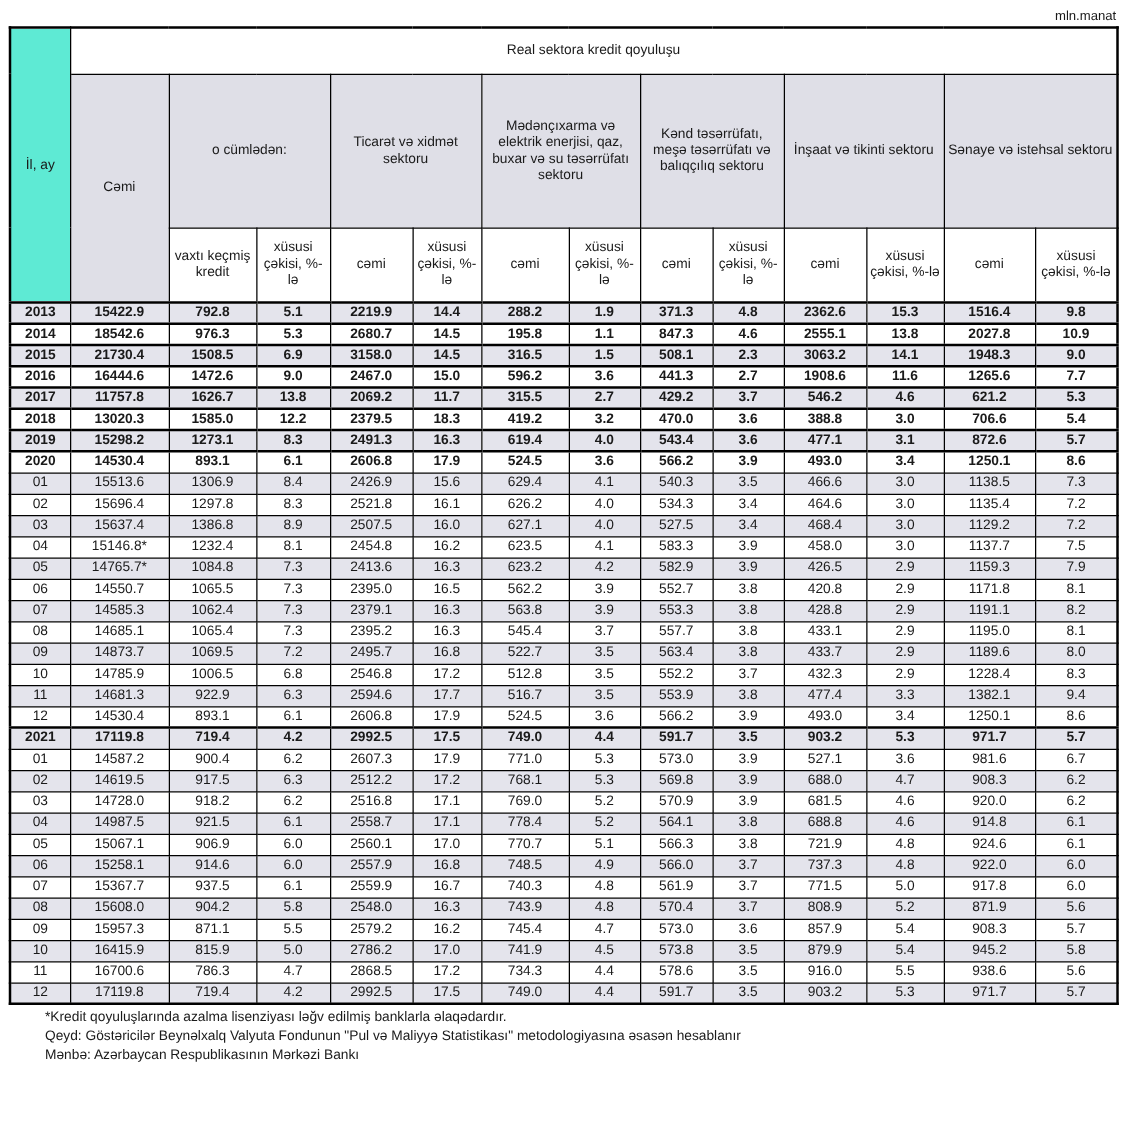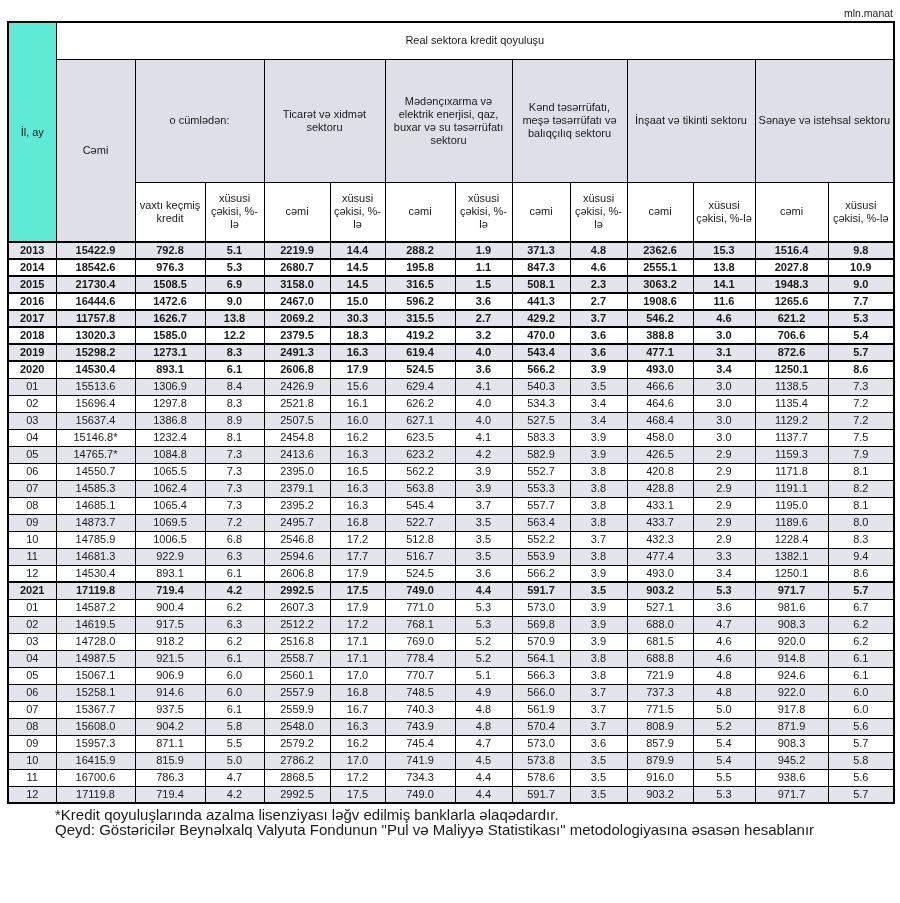--- a/index.html
+++ b/index.html
@@ -35,21 +35,21 @@
   thead th.top-span{height:37px;background:#ffffff;}
   thead th.ilay{background:#5eead4;}
   thead th.shade{background:var(--header-bg);}
   thead tr.group-row th{height:123px;}
   thead tr.sub-row th{height:60px;background:#ffffff;}
   thead tr.sub-row th, thead th.cemi-tall{border-bottom:2px solid var(--border);margin-left:36px;}
   tbody td{height:17px;line-height:17px;white-space:nowrap;}
   tbody tr:nth-child(odd) td{background:var(--stripe-bg);}
   tbody tr.year td{font-weight:bold;border-top:2px solid var(--border);}
   .footnotes{
-    margin:3px 0 0 55px;font-size:15px;line-height:15px;
+    margin:3px 0 0 36px;font-size:11px;line-height:15px;
   }
   .footnotes div{white-space:nowrap;}
 </style>
 </head>
 <body>
 
 <div class="page">
 
 
   <div class="unit">mln.manat</div>
@@ -164,21 +164,21 @@
           <td>11.6</td>
           <td>1265.6</td>
           <td>7.7</td>
         </tr>
         <tr class="year">
           <td>2017</td>
           <td>11757.8</td>
           <td>1626.7</td>
           <td>13.8</td>
           <td>2069.2</td>
-          <td>30.3</td>
+          <td>11.7</td>
           <td>315.5</td>
           <td>2.7</td>
           <td>429.2</td>
           <td>3.7</td>
           <td>546.2</td>
           <td>4.6</td>
           <td>621.2</td>
           <td>5.3</td>
         </tr>
         <tr class="year">
@@ -628,15 +628,16 @@
           <td>5.3</td>
           <td>971.7</td>
           <td>5.7</td>
         </tr>
       </tbody>
   </table>
 
   <div class="footnotes">
     <div>*Kredit qoyuluşlarında azalma lisenziyası ləğv edilmiş banklarla əlaqədardır.</div>
     <div>Qeyd: Göstəricilər Beynəlxalq Valyuta Fondunun "Pul və Maliyyə Statistikası" metodologiyasına əsasən hesablanır</div>
+    <div>Mənbə: Azərbaycan Respublikasının Mərkəzi Bankı</div>
   </div>
 
 </div>
 
 </body></html>

